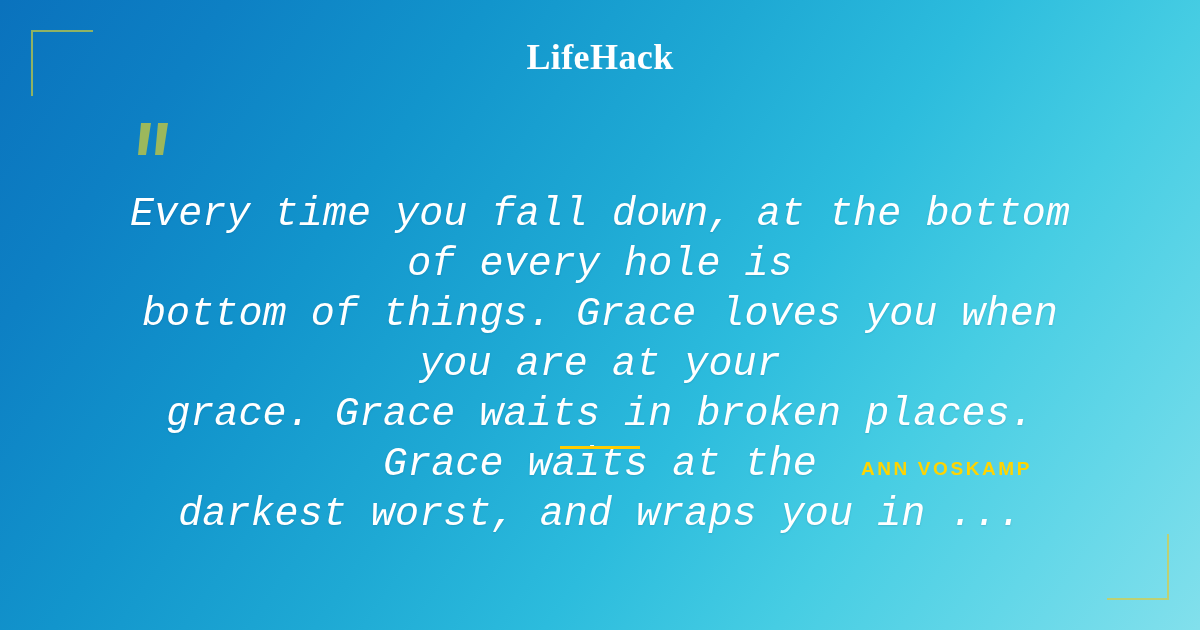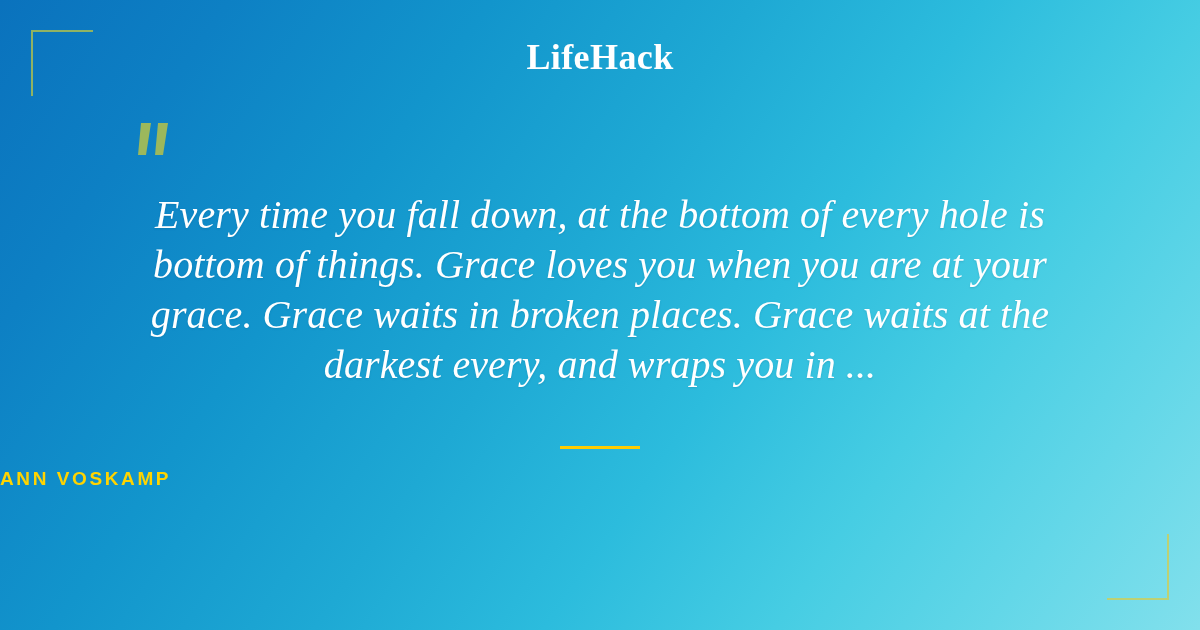--- a/index.html
+++ b/index.html
@@ -76,21 +76,21 @@
 
   
   .quote-block {
     position: absolute;
     left: 120px;
     top: 190px;
     width: 960px;
     text-align: center;
   }
   .quote-text {
-    font-family: Liberation Serif, serif;
+    font-family: Liberation Mono, monospace;
     font-style: italic;
     font-size: 40px;
     line-height: 50px;
     color: #ffffff;
     margin: 0;
     text-shadow: 0 1px 2px rgba(0,70,110,0.18);
     letter-spacing: 0.1px;
   }
 
   
@@ -105,23 +105,23 @@
     display: inline-block;
     width: 80px;
     height: 3px;
     background: #ffcc00;
   }
 
   
   .author-wrap {
     position: absolute;
     left: 0;
-    top: 468px;
+    top: 458px;
     width: 1032px;
-    text-align: left;
+    text-align: right;
   }
   .author {
     font-family: "Liberation Sans", sans-serif;
     font-size: 19px;
     font-weight: 600;
     color: #ffd400;
     letter-spacing: 2.6px;
     text-transform: uppercase;
   }
 </style>
@@ -139,21 +139,21 @@
     <svg width="46" height="48" viewBox="0 0 46 48" xmlns="http://www.w3.org/2000/svg" aria-hidden="true">
       <path d="M7 2 L17 2 L12 34 L4 34 Z" fill="#9cb85c"></path>
       <path d="M24 2 L34 2 L29 34 L21 34 Z" fill="#9cb85c"></path>
     </svg>
   </div>
 
   <div class="quote-block">
     <p class="quote-text">Every time you fall down, at the bottom of every hole is</p>
     <p class="quote-text">bottom of things. Grace loves you when you are at your</p>
     <p class="quote-text">grace. Grace waits in broken places. Grace waits at the</p>
-    <p class="quote-text">darkest every, and wraps you in ...</p>
+    <p class="quote-text">darkest worst, and wraps you in ...</p>
   </div>
 
   <div class="divider-wrap">
     <span class="divider"></span>
   </div>
 
   <div class="author-wrap">
     <span class="author">ANN VOSKAMP</span>
   </div>
 

